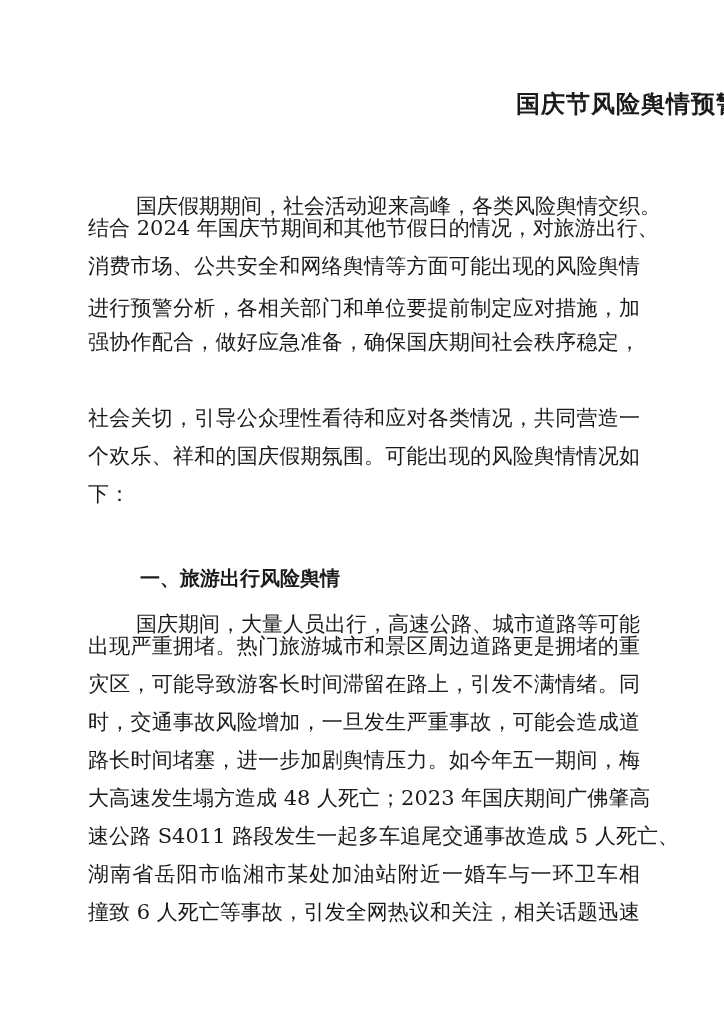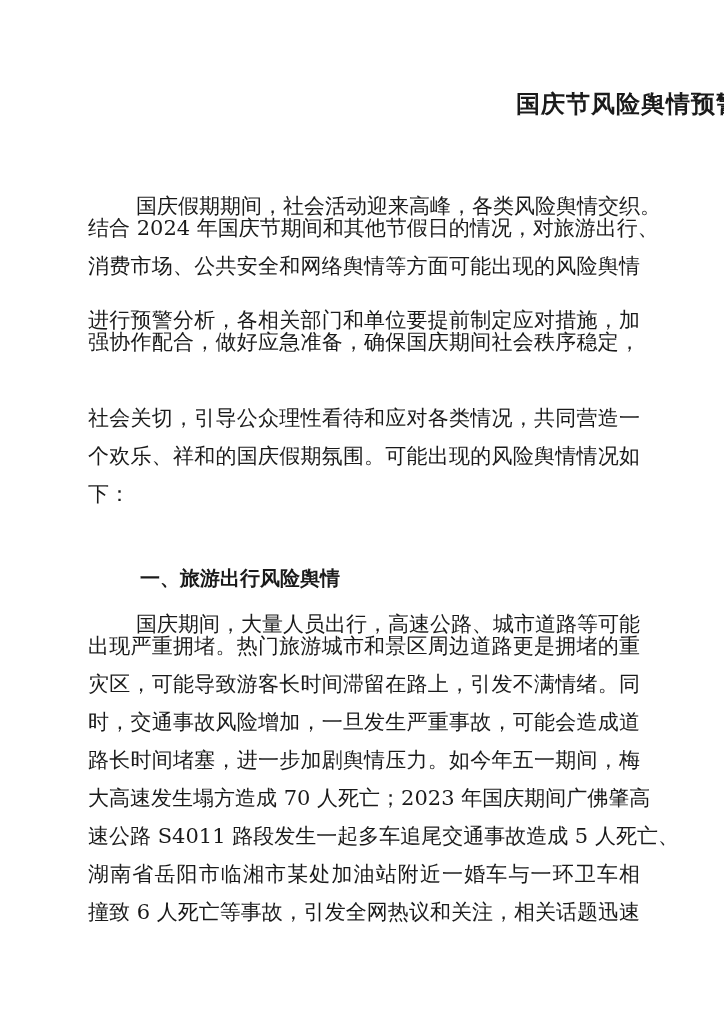--- a/index.html
+++ b/index.html
@@ -17,30 +17,30 @@
 </style>
 </head>
 <body>
 
 <div class="page">
   <div class="title">国庆节风险舆情预警</div>
 
   <div class="line indent" style="top:176px">国庆假期期间，社会活动迎来高峰，各类风险舆情交织。</div>
   <div class="line" style="top:214px">结合 2024 年国庆节期间和其他节假日的情况，对旅游出行、</div>
   <div class="line" style="top:252px">消费市场、公共安全和网络舆情等方面可能出现的风险舆情</div>
-  <div class="line" style="top:306px">进行预警分析，各相关部门和单位要提前制定应对措施，加</div>
+  <div class="line" style="top:294px">进行预警分析，各相关部门和单位要提前制定应对措施，加</div>
   <div class="line" style="top:328px">强协作配合，做好应急准备，确保国庆期间社会秩序稳定，</div>
   <div class="line" style="top:442px">个欢乐、祥和的国庆假期氛围。可能出现的风险舆情情况如</div>
   <div class="line" style="top:404px">社会关切，引导公众理性看待和应对各类情况，共同营造一</div>
   <div class="line last" style="top:480px">下：</div>
 
   <div class="heading" style="left:140px; top:518px">一、旅游出行风险舆情</div>
 
   <div class="line indent" style="top:594px">国庆期间，大量人员出行，高速公路、城市道路等可能</div>
   <div class="line" style="top:632px">出现严重拥堵。热门旅游城市和景区周边道路更是拥堵的重</div>
   <div class="line" style="top:670px">灾区，可能导致游客长时间滞留在路上，引发不满情绪。同</div>
   <div class="line" style="top:708px">时，交通事故风险增加，一旦发生严重事故，可能会造成道</div>
   <div class="line" style="top:746px">路长时间堵塞，进一步加剧舆情压力。如今年五一期间，梅</div>
-  <div class="line" style="top:784px">大高速发生塌方造成 70 人死亡；2023 年国庆期间广佛肇高</div>
+  <div class="line" style="top:784px">大高速发生塌方造成 48 人死亡；2023 年国庆期间广佛肇高</div>
   <div class="line" style="top:822px">速公路 S4011 路段发生一起多车追尾交通事故造成 5 人死亡、</div>
   <div class="line" style="top:860px">湖南省岳阳市临湘市某处加油站附近一婚车与一环卫车相</div>
   <div class="line" style="top:898px">撞致 6 人死亡等事故，引发全网热议和关注，相关话题迅速</div>
 </div>
 
 </body></html>

